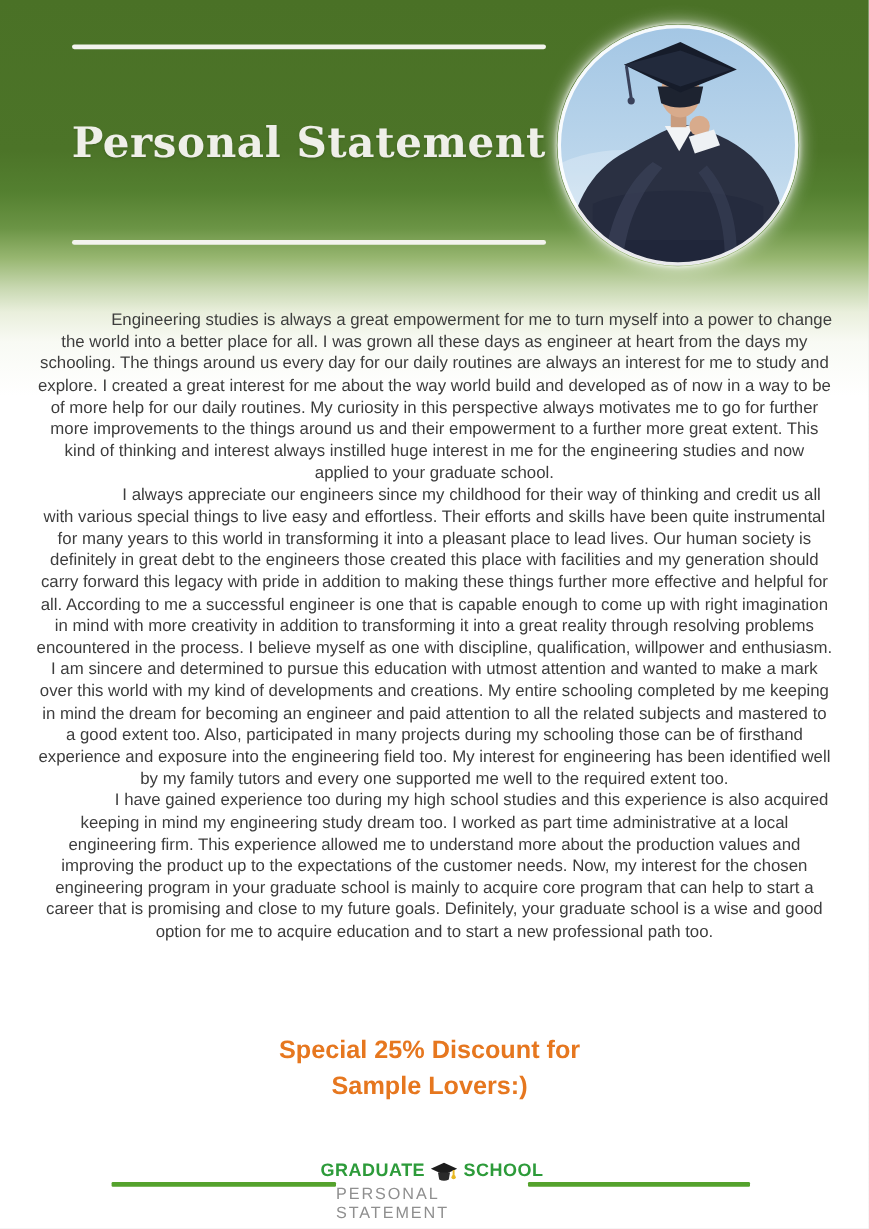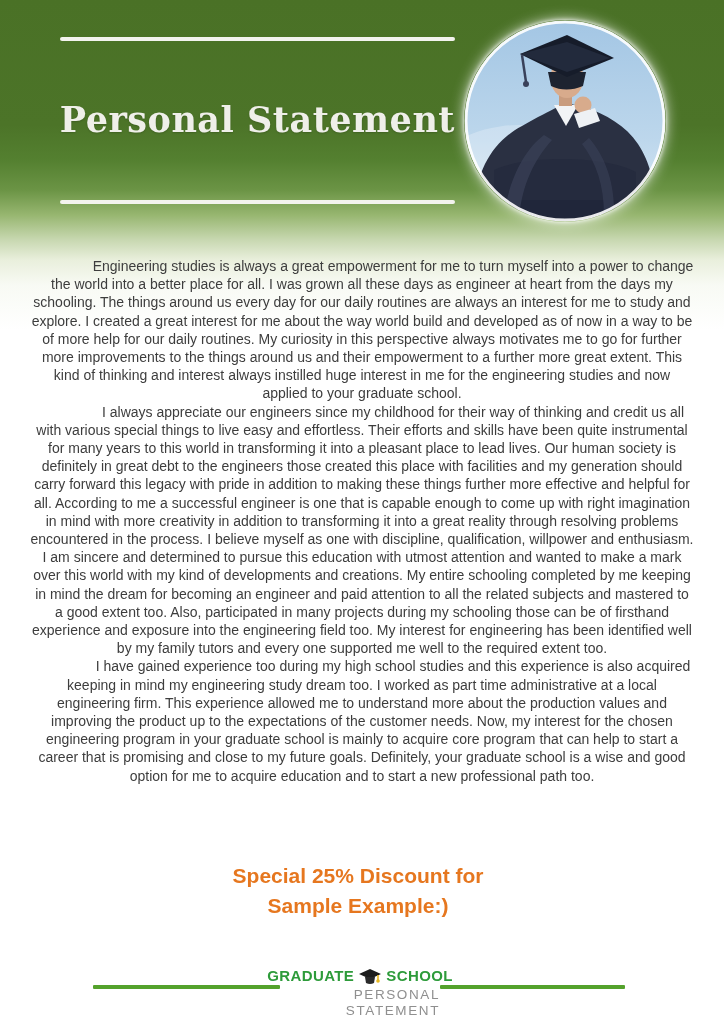--- a/index.html
+++ b/index.html
@@ -53,21 +53,21 @@
   }
   
   .frule{
     position:absolute;top:985px;height:4px;
     background:#54a22c;border-radius:1px;
   }
   .frule.left{left:93px;width:187px;}
   .frule.right{left:440px;width:185px;}
   .brand{
     position:absolute;top:967px;left:280px;width:160px;
-    text-align:right;
+    text-align:left;
   }
   .brand-top{
     display:flex;align-items:flex-end;justify-content:center;gap:4px;
     font-weight:bold;font-size:15px;letter-spacing:.4px;
     color:#2d9b3a;line-height:18px;
   }
   .cap-icon{display:inline-block;width:24px;height:18px;position:relative;top:1px;}
   .brand-sub{
     margin-top:2px;
     font-size:13.5px;letter-spacing:1.6px;color:#8f8f8f;line-height:16px;
@@ -134,21 +134,21 @@
   </div>
 
   <main class="content">
     <p>Engineering studies is always a great empowerment for me to turn myself into a power to change the world into a better place for all. I was grown all these days as engineer at heart from the days my schooling. The things around us every day for our daily routines are always an interest for me to study and explore. I created a great interest for me about the way world build and developed as of now in a way to be of more help for our daily routines. My curiosity in this perspective always motivates me to go for further more improvements to the things around us and their empowerment to a further more great extent. This kind of thinking and interest always instilled huge interest in me for the engineering studies and now applied to your graduate school.</p>
     <p>I always appreciate our engineers since my childhood for their way of thinking and credit us all with various special things to live easy and effortless. Their efforts and skills have been quite instrumental for many years to this world in transforming it into a pleasant place to lead lives. Our human society is definitely in great debt to the engineers those created this place with facilities and my generation should carry forward this legacy with pride in addition to making these things further more effective and helpful for all. According to me a successful engineer is one that is capable enough to come up with right imagination in mind with more creativity in addition to transforming it into a great reality through resolving problems encountered in the process. I believe myself as one with discipline, qualification, willpower and enthusiasm. I am sincere and determined to pursue this education with utmost attention and wanted to make a mark over this world with my kind of developments and creations. My entire schooling completed by me keeping in mind the dream for becoming an engineer and paid attention to all the related subjects and mastered to a good extent too. Also, participated in many projects during my schooling those can be of firsthand experience and exposure into the engineering field too. My interest for engineering has been identified well by my family tutors and every one supported me well to the required extent too.</p>
     <p>I have gained experience too during my high school studies and this experience is also acquired keeping in mind my engineering study dream too. I worked as part time administrative at a local engineering firm. This experience allowed me to understand more about the production values and improving the product up to the expectations of the customer needs. Now, my interest for the chosen engineering program in your graduate school is mainly to acquire core program that can help to start a career that is promising and close to my future goals. Definitely, your graduate school is a wise and good option for me to acquire education and to start a new professional path too.</p>
   </main>
 
   <section class="discount">
     <div>Special 25% Discount for</div>
-    <div>Sample Example:)</div>
+    <div>Sample Lovers:)</div>
   </section>
 
   <footer>
     <div class="frule left"></div>
     <div class="brand">
       <div class="brand-top">
         <span>GRADUATE</span>
         <span class="cap-icon">
           <svg width="24" height="18" viewBox="0 0 24 18">
             <polygon points="12,1 23,6 12,11 1,6" fill="#1d1d1d"></polygon>

